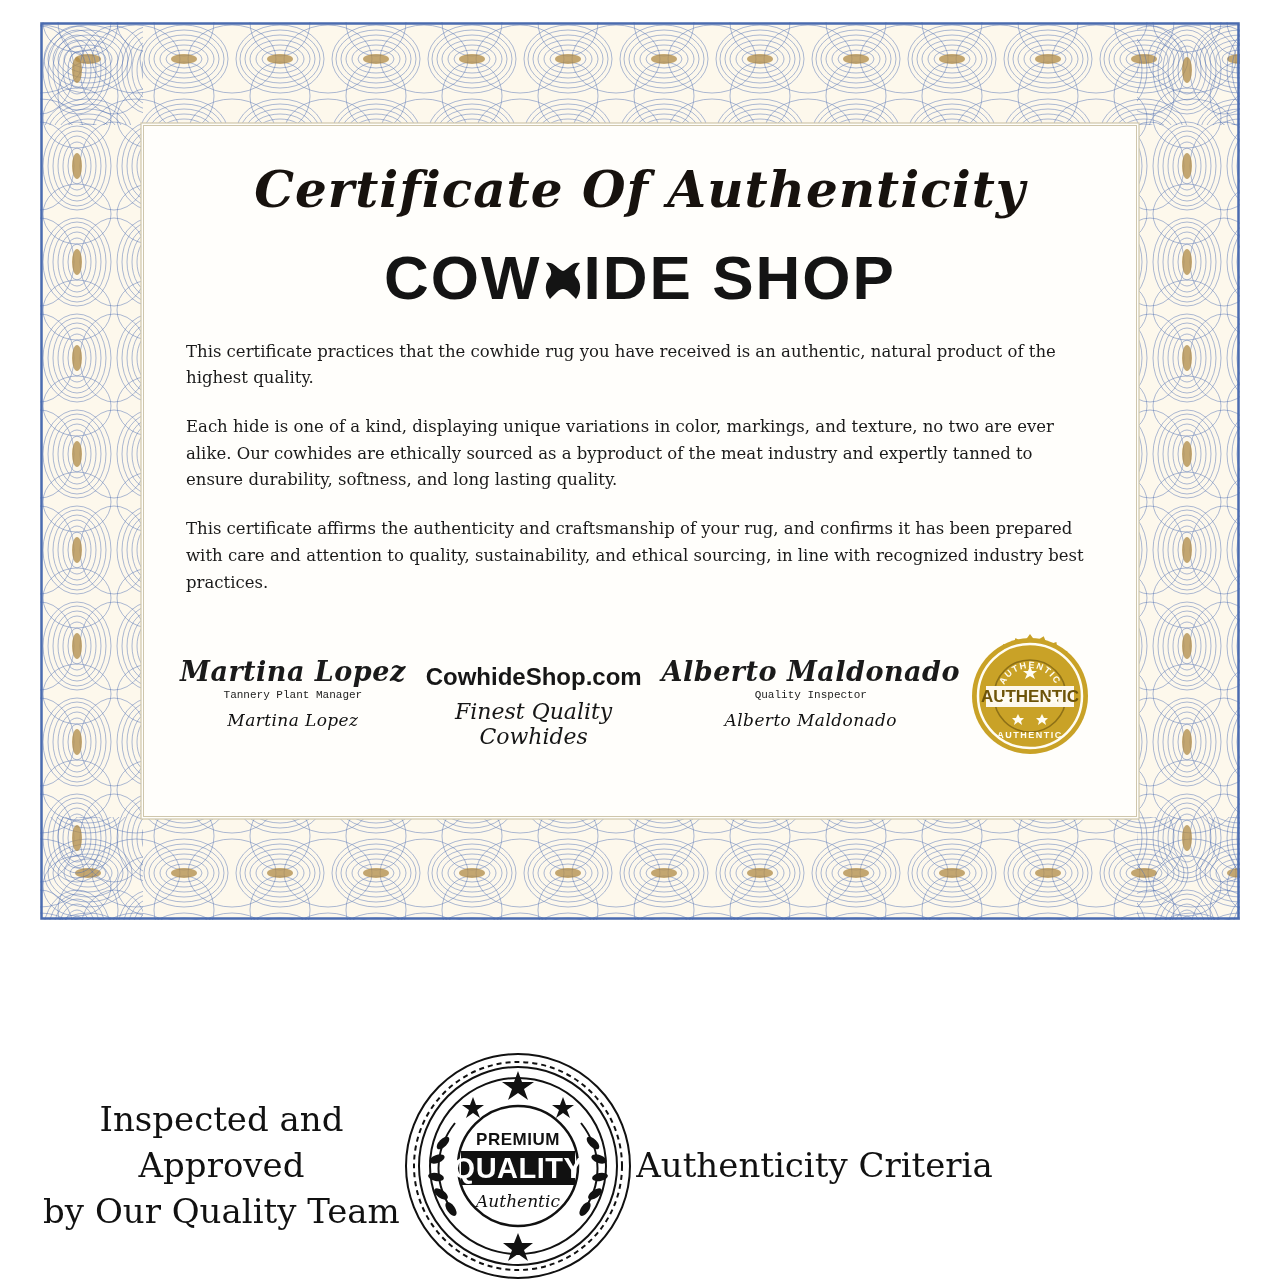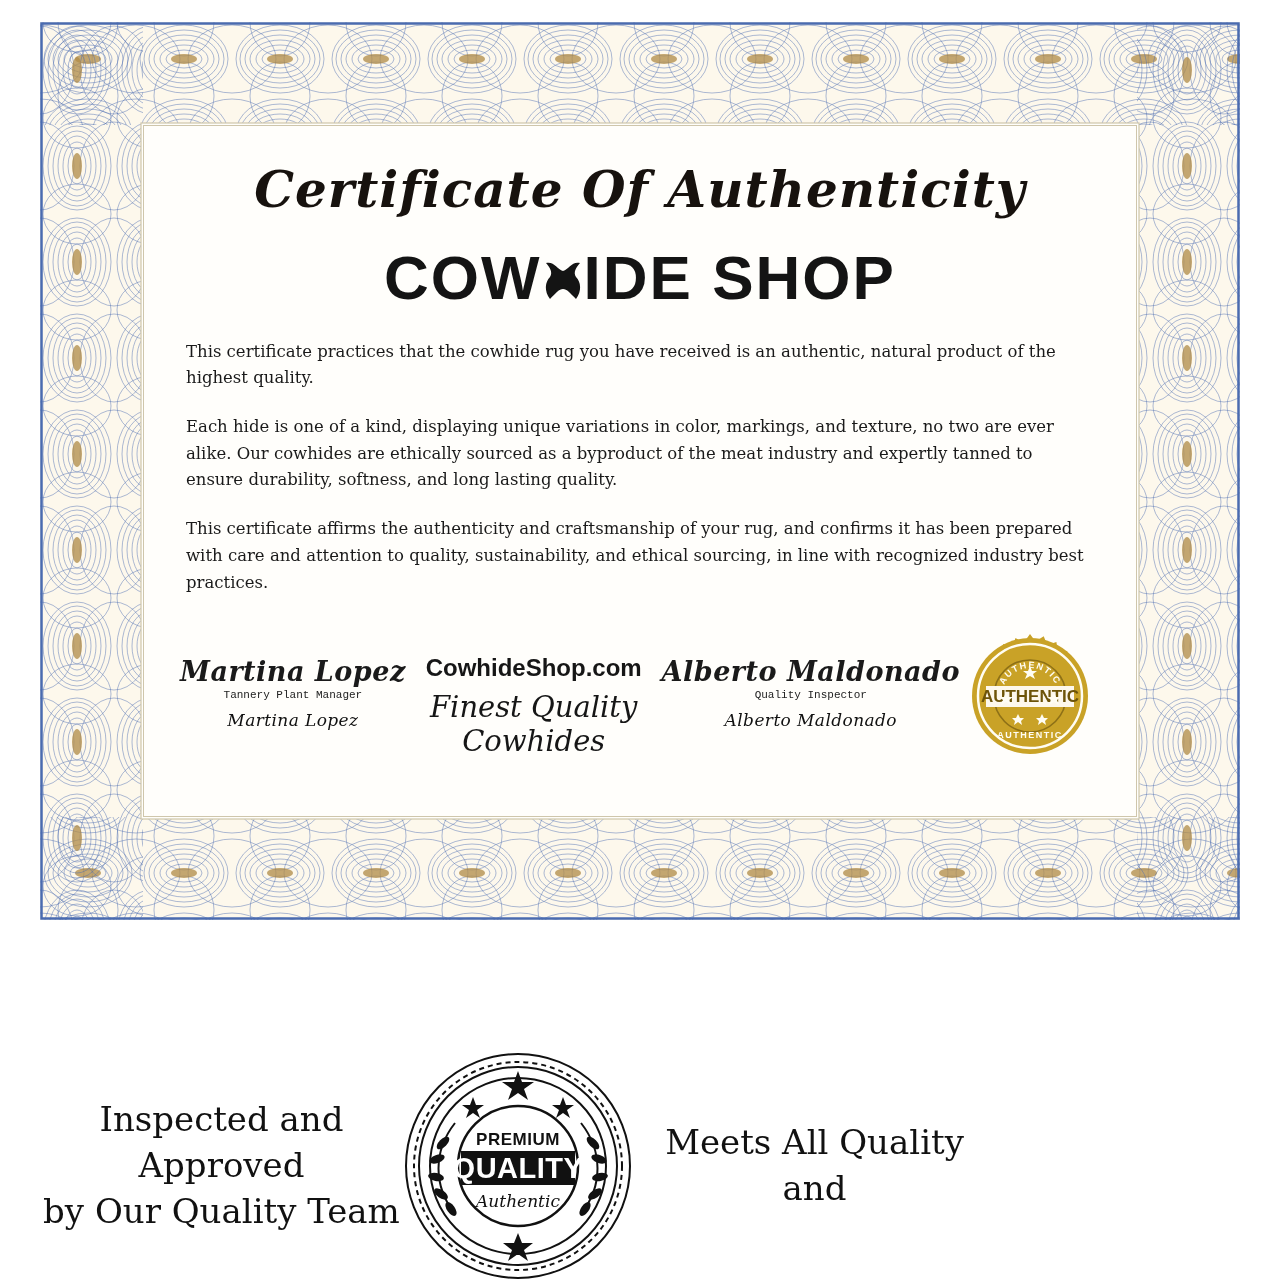--- a/index.html
+++ b/index.html
@@ -133,21 +133,21 @@
   .site-name {
     font-family: "Liberation Sans", sans-serif;
     font-weight: 700;
     font-size: 24px;
     color: #161616;
     margin-top: 25px;
   }
   .site-tag {
     font-family: "DejaVu Serif", serif;
     font-style: italic;
-    font-size: 29px;
+    font-size: 22px;
     color: #161616;
     margin-top: 8px;
   }
 
   .gold-seal {
     width: 140px;
     height: 140px;
     position: relative;
     margin-bottom: -6px;
   }
@@ -340,16 +340,16 @@
 
         <text x="115" y="94" text-anchor="middle" font-family="Liberation Sans, sans-serif" font-size="17" font-weight="700" fill="#111" letter-spacing="0.5">PREMIUM</text>
         <rect x="58" y="100" width="114" height="34" fill="#111"></rect>
         <text x="115" y="127" text-anchor="middle" font-family="Liberation Sans, sans-serif" font-size="29" font-weight="700" fill="#ffffff" letter-spacing="0.5">QUALITY</text>
         <text x="115" y="156" text-anchor="middle" font-family="DejaVu Serif, serif" font-style="italic" font-size="17" fill="#111">Authentic</text>
       </g>
     </svg>
   </div>
 
   <div class="band-text">
-    <div>Meets All Quality and</div>
+    <div>Authenticity Criteria</div>
   </div>
 
 </div>
 
 </body></html>

